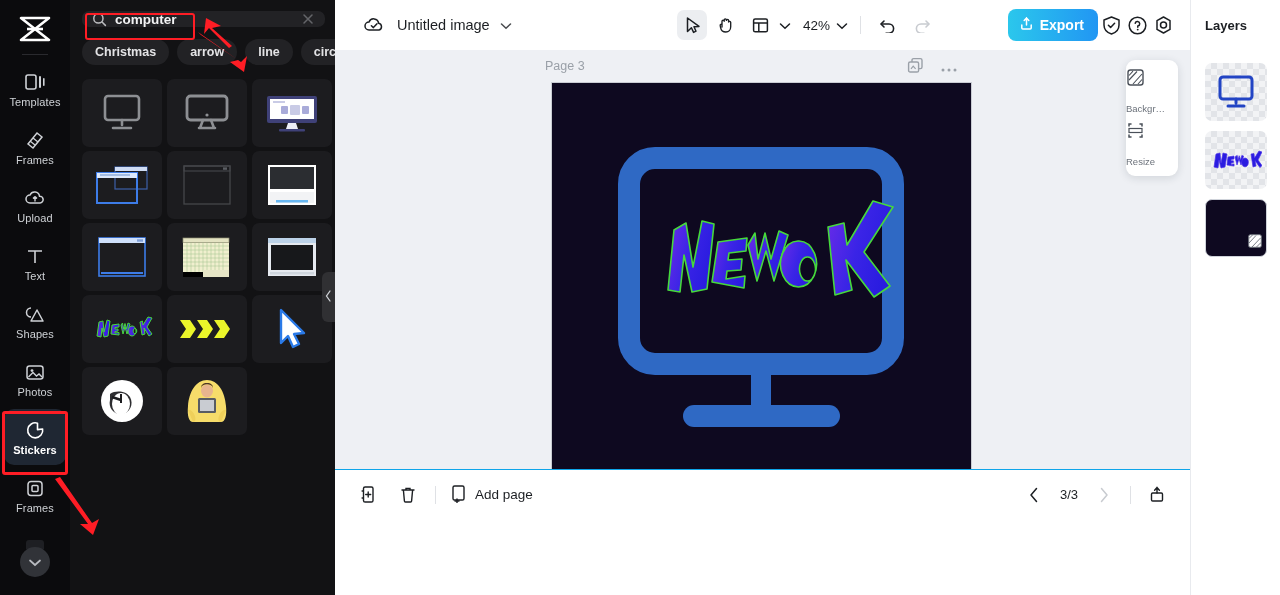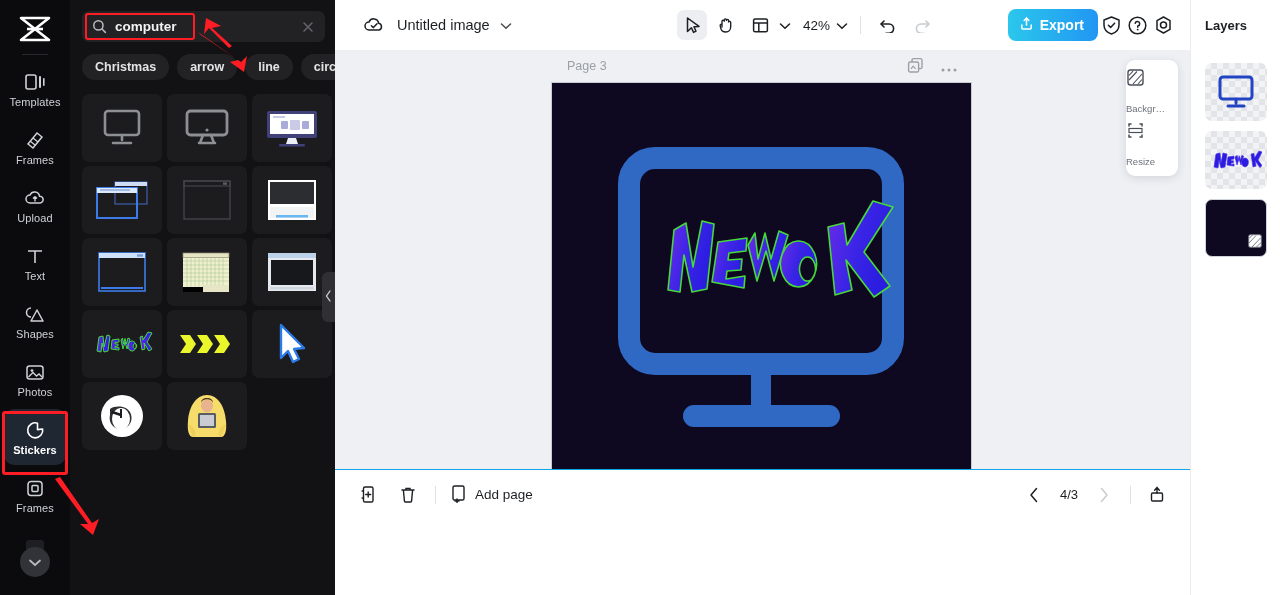--- a/index.html
+++ b/index.html
@@ -38,21 +38,21 @@
     position: absolute; bottom: 46px; left: 50%; transform: translateX(-50%);
     width: 18px; height: 9px; background: #1e1f23; border-radius: 3px 3px 0 0;
   }
 
   
   .panel {
     width: 265px; height: 595px; background: #121214;
     flex: 0 0 265px; position: relative; overflow: hidden;
   }
   .search-wrap {
-    margin: 11px 10px 0 12px; height: 31px; background: #222225;
+    margin: 11px 10px 0 12px; height: 16px; background: #222225;
     border-radius: 7px; display: flex; align-items: center; padding: 0 10px;
     position: relative;
   }
   .search-hit {
     position: absolute; left: 3px; top: 2px; width: 110px; height: 27px;
     border: 2.5px solid #ff1d25; border-radius: 3px; pointer-events: none;
   }
   .search-ico { width: 15px; height: 15px; flex: 0 0 15px; opacity: .85; }
   .search-txt {
     flex: 1; margin-left: 8px; font-size: 13.5px; color: #f2f2f3; font-weight: bold;
@@ -107,21 +107,21 @@
     height: 32px; padding: 0 14px 0 11px; border-radius: 8px;
     background: linear-gradient(90deg, #2bc7ec 0%, #2196f3 100%);
     color: #fff; font-size: 14px; font-weight: bold; display: flex;
     align-items: center; gap: 6px; cursor: pointer; border: none;
   }
   .icon-btn { width: 26px; height: 26px; cursor: pointer; display: flex;
     align-items: center; justify-content: center; }
 
   .workspace { flex: 1 1 auto; background: #eef0f4; position: relative; overflow: hidden; }
   .page-label {
-    position: absolute; left: 232px; top: 9px; font-size: 12.5px; color: #9aa0a8;
+    position: absolute; left: 210px; top: 9px; font-size: 12.5px; color: #9aa0a8;
   }
   .page-tools { position: absolute; right: 232px; top: 7px; display: flex;
     align-items: center; gap: 16px; }
   .canvas {
     position: absolute; left: 216px; top: 32px; width: 421px; height: 426px;
     background: #0e0920; border: 1px solid #c9ccd3; overflow: hidden;
   }
   .float-panel {
     position: absolute; right: 12px; top: 10px; width: 52px;
     background: #fff; border-radius: 9px; box-shadow: 0 2px 9px rgba(30,40,60,.14);
@@ -632,21 +632,21 @@
         </span>
         <span>Add page</span>
       </span>
 
       <span class="bb-right">
         <span class="icon-btn">
           <svg width="10" height="16" viewBox="0 0 10 16">
               <path d="M7.5 1.5 L2 8 L7.5 14.5" fill="none" stroke="#1c1f23" stroke-width="1.5" stroke-linecap="round" stroke-linejoin="round"></path>
             </svg>
         </span>
-        <span class="pg-count">4/3</span>
+        <span class="pg-count">3/3</span>
         <span class="icon-btn">
           <svg width="10" height="16" viewBox="0 0 10 16">
               <path d="M2.5 1.5 L8 8 L2.5 14.5" fill="none" stroke="#c8cbd0" stroke-width="1.5" stroke-linecap="round" stroke-linejoin="round"></path>
             </svg>
         </span>
         <span class="bb-div"></span>
         <span class="icon-btn">
           <svg width="18" height="18" viewBox="0 0 18 18">
               <path d="M9 1.5 L6.6 4.2 M9 1.5 L11.4 4.2 M9 1.5 V7" fill="none" stroke="#1c1f23" stroke-width="1.4" stroke-linecap="round"></path>
               <rect x="3.5" y="7" width="11" height="8" rx="1.2" fill="none" stroke="#1c1f23" stroke-width="1.4"></rect>

